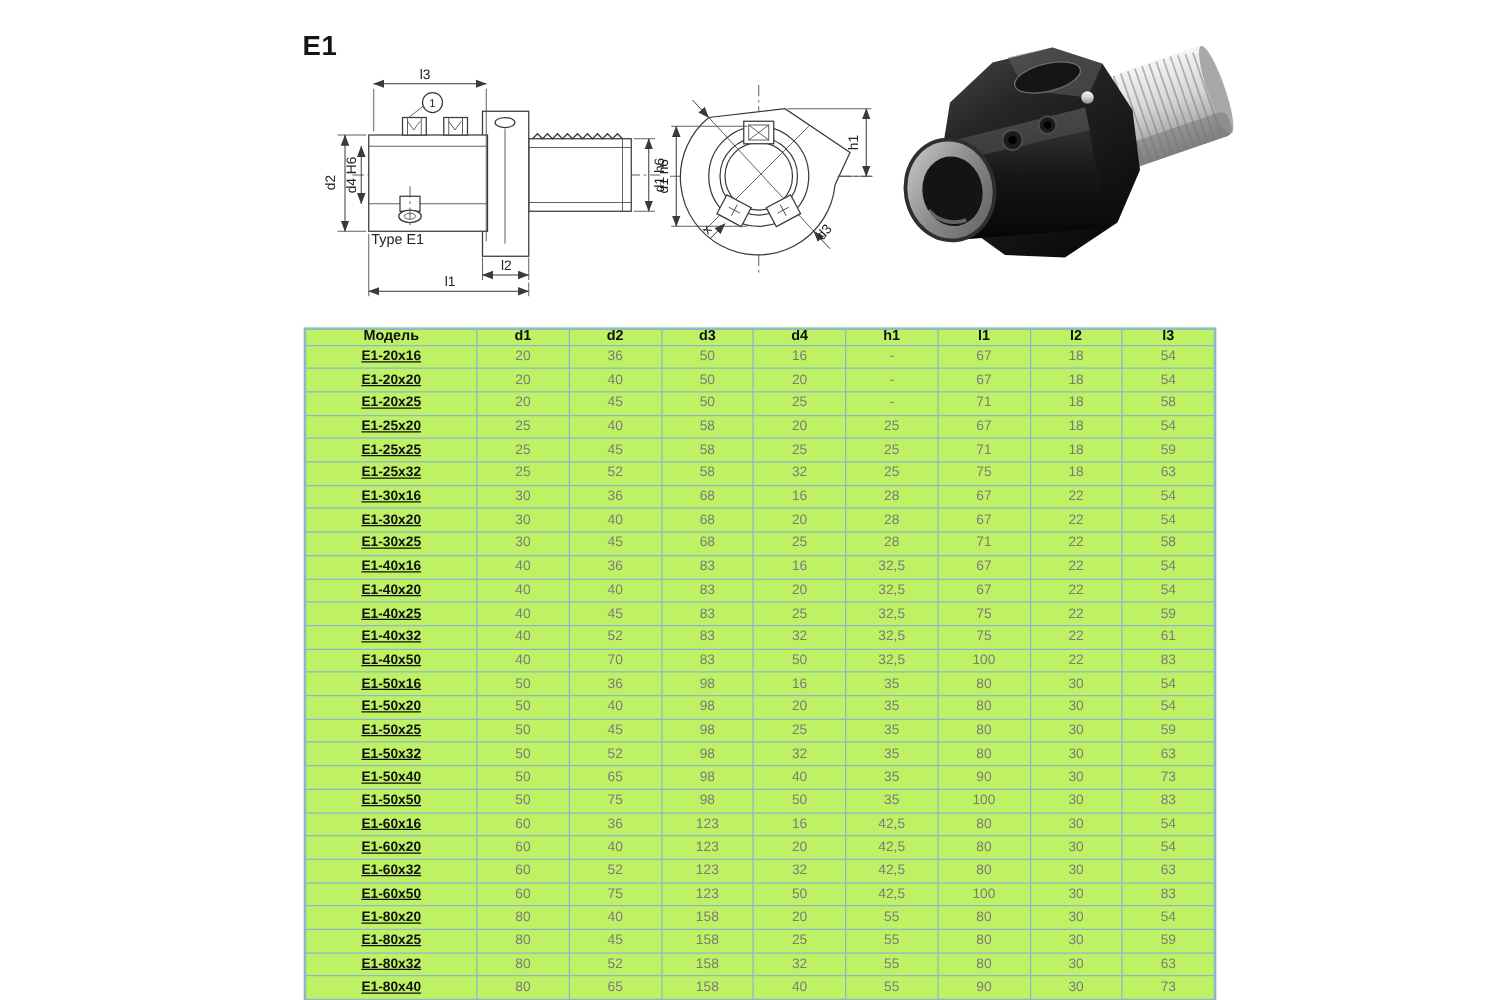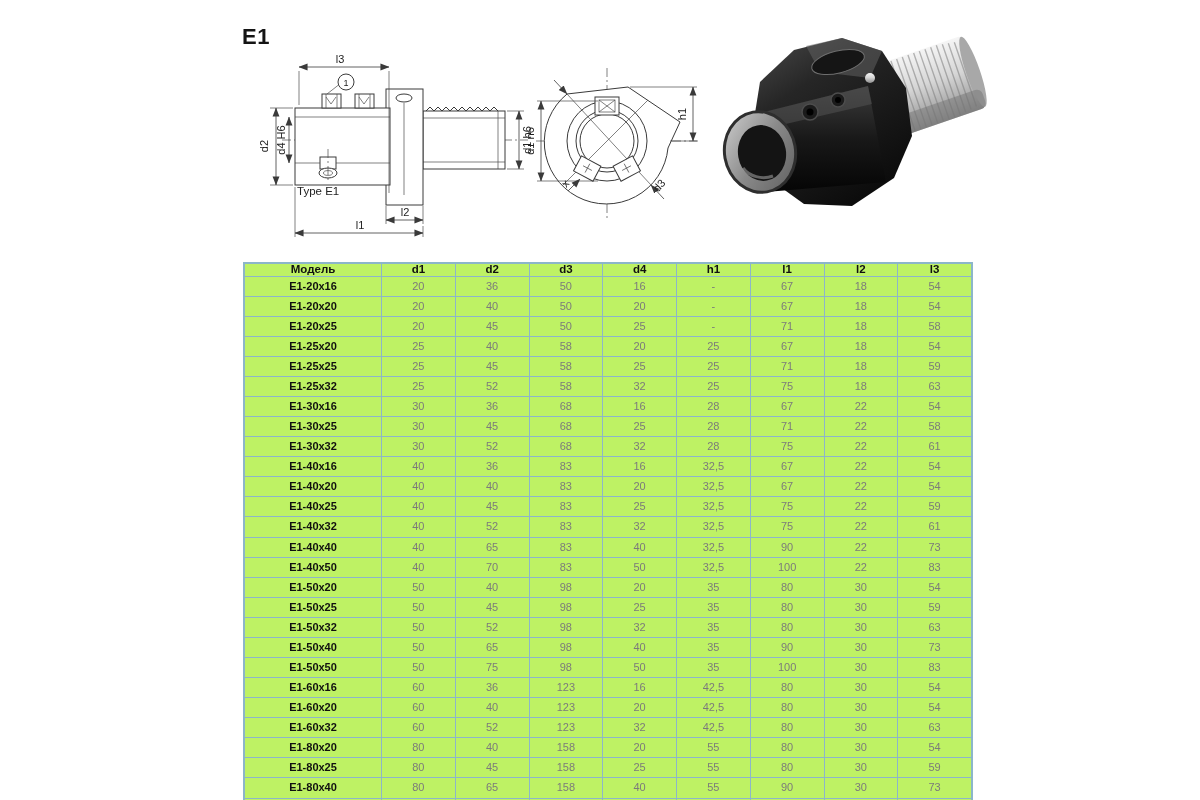--- a/index.html
+++ b/index.html
@@ -33,21 +33,21 @@
     box-sizing:border-box;border:1px solid #8cb6c9;background:#bef264;
   }
   table.spec{
     width:100%;height:100%;border-collapse:collapse;table-layout:fixed;
   }
   table.spec th, table.spec td{
     border:1px solid #8cb6c9;text-align:center;vertical-align:middle;
     padding:0;font-size:11px;line-height:1;overflow:hidden;white-space:nowrap;
   }
   table.spec th{color:#101010;font-weight:bold;font-size:11.5px;}
-  table.spec td.model{color:#101010;font-weight:bold;}
+  table.spec td.model{color:#101010;font-weight:bold;text-decoration:underline;}
   table.spec td.val{color:#7b7b7b;}
   col.c-model{width:137px;}
 </style>
 </head>
 <body>
 
 <div class="sheet">
 
   <div class="page-title">E1</div>
 
@@ -366,40 +366,40 @@
             <td class="val">30</td>
             <td class="val">36</td>
             <td class="val">68</td>
             <td class="val">16</td>
             <td class="val">28</td>
             <td class="val">67</td>
             <td class="val">22</td>
             <td class="val">54</td>
           </tr>
           <tr>
+            <td class="model">E1-30x20</td>
+            <td class="val">30</td>
+            <td class="val">40</td>
+            <td class="val">68</td>
+            <td class="val">20</td>
+            <td class="val">28</td>
+            <td class="val">67</td>
+            <td class="val">22</td>
+            <td class="val">54</td>
+          </tr>
+          <tr>
             <td class="model">E1-30x25</td>
             <td class="val">30</td>
             <td class="val">45</td>
             <td class="val">68</td>
             <td class="val">25</td>
             <td class="val">28</td>
             <td class="val">71</td>
             <td class="val">22</td>
             <td class="val">58</td>
-          </tr>
-          <tr>
-            <td class="model">E1-30x32</td>
-            <td class="val">30</td>
-            <td class="val">52</td>
-            <td class="val">68</td>
-            <td class="val">32</td>
-            <td class="val">28</td>
-            <td class="val">75</td>
-            <td class="val">22</td>
-            <td class="val">61</td>
           </tr>
           <tr>
             <td class="model">E1-40x16</td>
             <td class="val">40</td>
             <td class="val">36</td>
             <td class="val">83</td>
             <td class="val">16</td>
             <td class="val">32,5</td>
             <td class="val">67</td>
             <td class="val">22</td>
@@ -432,40 +432,40 @@
             <td class="val">40</td>
             <td class="val">52</td>
             <td class="val">83</td>
             <td class="val">32</td>
             <td class="val">32,5</td>
             <td class="val">75</td>
             <td class="val">22</td>
             <td class="val">61</td>
           </tr>
           <tr>
-            <td class="model">E1-40x40</td>
-            <td class="val">40</td>
-            <td class="val">65</td>
-            <td class="val">83</td>
-            <td class="val">40</td>
-            <td class="val">32,5</td>
-            <td class="val">90</td>
-            <td class="val">22</td>
-            <td class="val">73</td>
-          </tr>
-          <tr>
             <td class="model">E1-40x50</td>
             <td class="val">40</td>
             <td class="val">70</td>
             <td class="val">83</td>
             <td class="val">50</td>
             <td class="val">32,5</td>
             <td class="val">100</td>
             <td class="val">22</td>
             <td class="val">83</td>
+          </tr>
+          <tr>
+            <td class="model">E1-50x16</td>
+            <td class="val">50</td>
+            <td class="val">36</td>
+            <td class="val">98</td>
+            <td class="val">16</td>
+            <td class="val">35</td>
+            <td class="val">80</td>
+            <td class="val">30</td>
+            <td class="val">54</td>
           </tr>
           <tr>
             <td class="model">E1-50x20</td>
             <td class="val">50</td>
             <td class="val">40</td>
             <td class="val">98</td>
             <td class="val">20</td>
             <td class="val">35</td>
             <td class="val">80</td>
             <td class="val">30</td>
@@ -542,40 +542,62 @@
             <td class="val">60</td>
             <td class="val">52</td>
             <td class="val">123</td>
             <td class="val">32</td>
             <td class="val">42,5</td>
             <td class="val">80</td>
             <td class="val">30</td>
             <td class="val">63</td>
           </tr>
           <tr>
+            <td class="model">E1-60x50</td>
+            <td class="val">60</td>
+            <td class="val">75</td>
+            <td class="val">123</td>
+            <td class="val">50</td>
+            <td class="val">42,5</td>
+            <td class="val">100</td>
+            <td class="val">30</td>
+            <td class="val">83</td>
+          </tr>
+          <tr>
             <td class="model">E1-80x20</td>
             <td class="val">80</td>
             <td class="val">40</td>
             <td class="val">158</td>
             <td class="val">20</td>
             <td class="val">55</td>
             <td class="val">80</td>
             <td class="val">30</td>
             <td class="val">54</td>
           </tr>
           <tr>
             <td class="model">E1-80x25</td>
             <td class="val">80</td>
             <td class="val">45</td>
             <td class="val">158</td>
             <td class="val">25</td>
             <td class="val">55</td>
             <td class="val">80</td>
             <td class="val">30</td>
             <td class="val">59</td>
+          </tr>
+          <tr>
+            <td class="model">E1-80x32</td>
+            <td class="val">80</td>
+            <td class="val">52</td>
+            <td class="val">158</td>
+            <td class="val">32</td>
+            <td class="val">55</td>
+            <td class="val">80</td>
+            <td class="val">30</td>
+            <td class="val">63</td>
           </tr>
           <tr>
             <td class="model">E1-80x40</td>
             <td class="val">80</td>
             <td class="val">65</td>
             <td class="val">158</td>
             <td class="val">40</td>
             <td class="val">55</td>
             <td class="val">90</td>
             <td class="val">30</td>

